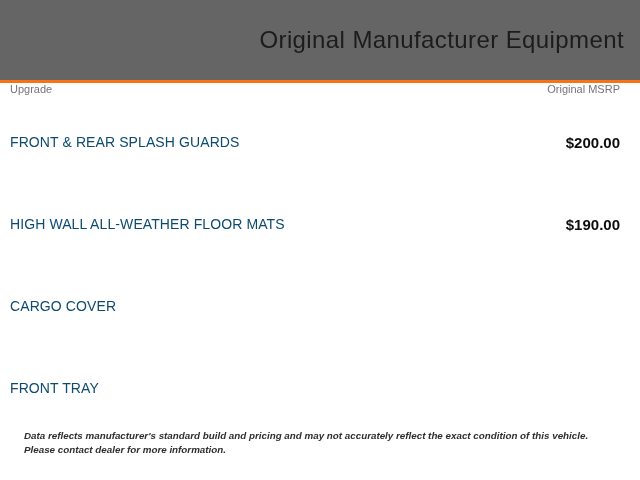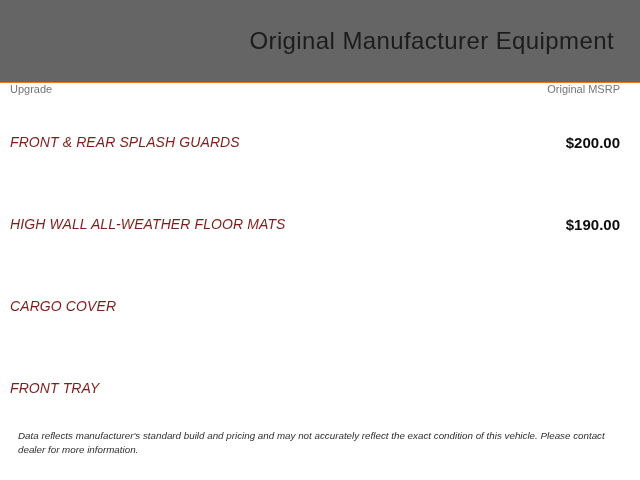--- a/index.html
+++ b/index.html
@@ -11,25 +11,25 @@
   .page {
     position: relative;
     width: 640px;
     height: 480px;
     background: #ffffff;
     overflow: hidden;
   }
   .header-bar {
     height: 83px;
     background: #656565;
-    border-bottom: 1px solid #f97316;
+    border-bottom: 3px solid #f97316;
     display: flex;
     align-items: center;
     justify-content: flex-end;
-    padding-right: 26px;
+    padding-right: 16px;
     box-sizing: border-box;
   }
   .page-title {
     font-size: 24px;
     font-weight: 400;
     letter-spacing: 0.4px;
     color: #1c1c1c;
     font-family: "Liberation Sans", sans-serif;
   }
   .col-headers {
@@ -45,35 +45,35 @@
   }
   .row {
     height: 82px;
     padding: 0 20px 0 10px;
     display: flex;
     justify-content: space-between;
     align-items: center;
   }
   .item-name {
     font-size: 14px;
-    color: #7f1d1d;
+    color: #0c4a6e;
     letter-spacing: 0.1px;
-    font-style: italic;
   }
   .item-price {
     font-size: 15px;
     font-weight: 700;
     color: #0d0d0d;
   }
   .disclaimer {
-    padding: 0 18px;
+    padding: 0 24px;
     font-size: 9.8px;
     font-style: italic;
     color: #2e2e2e;
     line-height: 14px;
+    font-weight: bold;
   }
 </style>
 </head>
 <body>
 
 <div class="page">
 
   <div class="header-bar">
     <div class="page-title">Original Manufacturer Equipment</div>
   </div>

